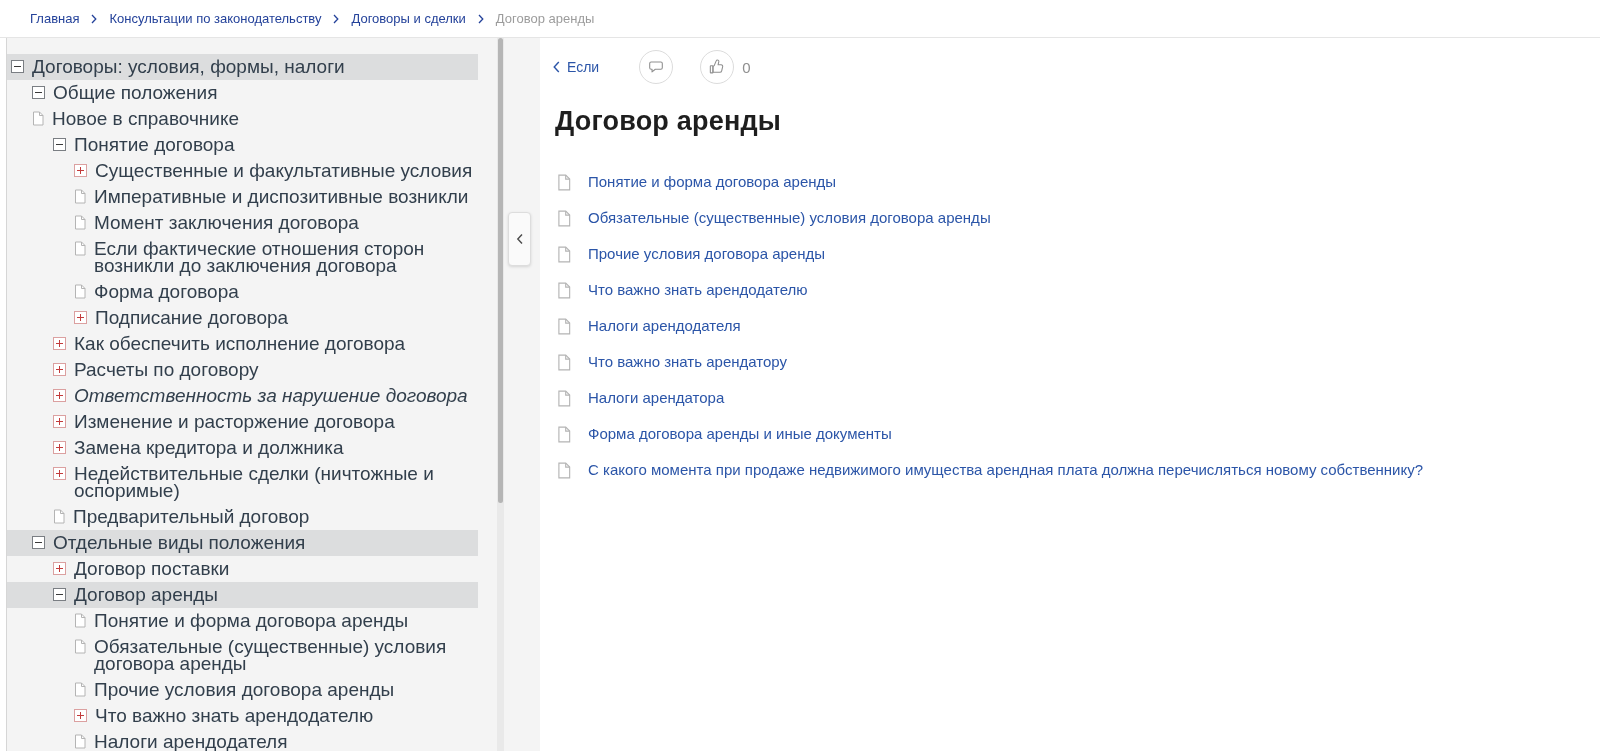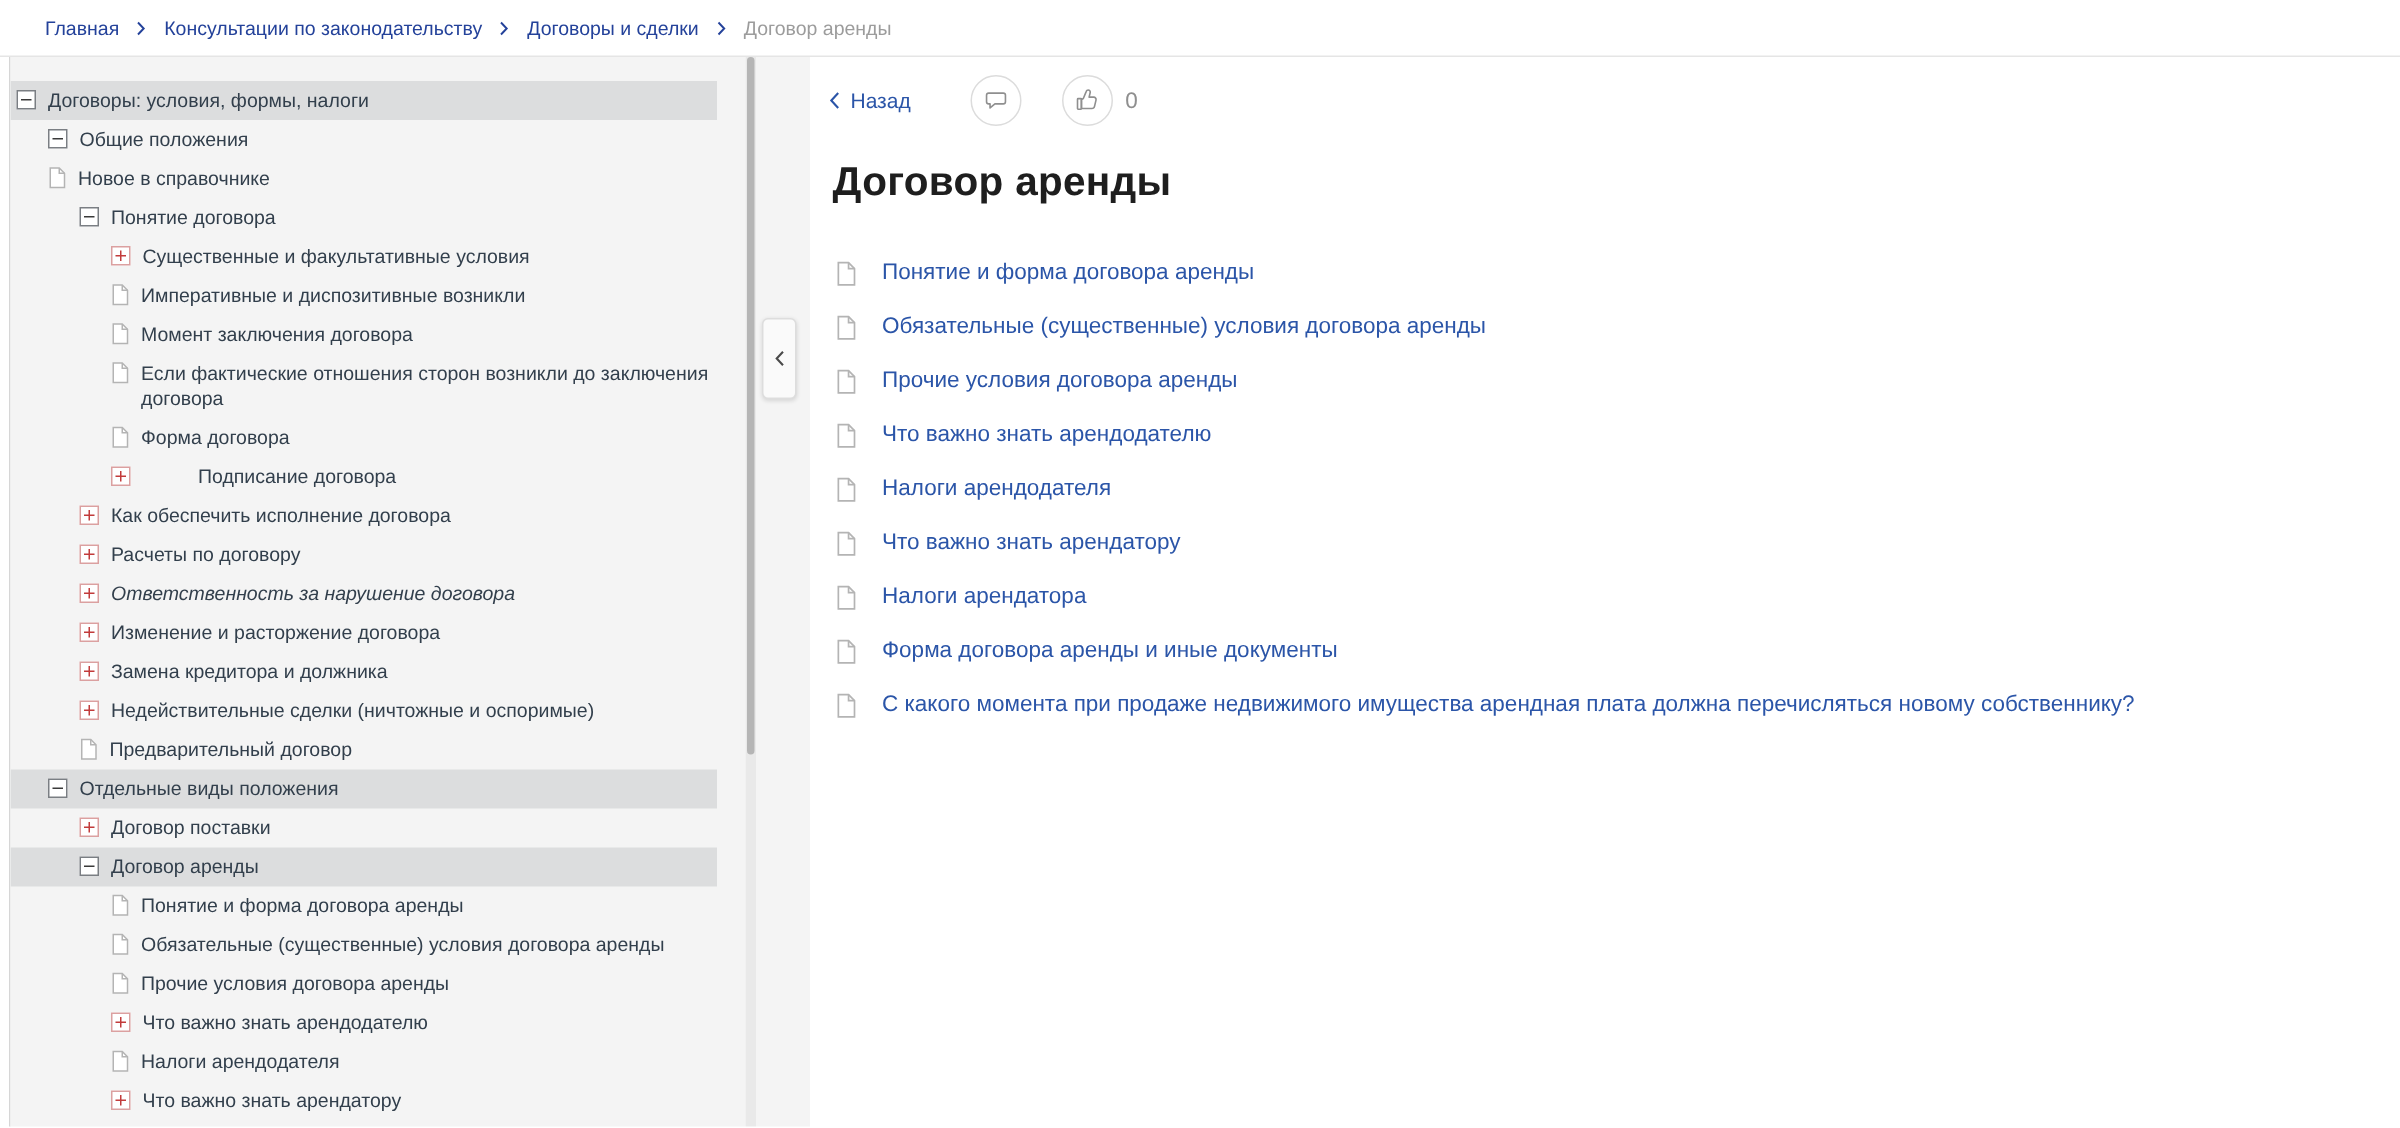--- a/index.html
+++ b/index.html
@@ -25,21 +25,21 @@
     width:490px;background:var(--sidebar-bg);box-sizing:border-box;
     padding-top:16px;overflow:hidden;
   }
   .tree{width:471px;}
   .tree-row{
     display:flex;align-items:flex-start;box-sizing:border-box;width:100%;
     padding-top:4px;padding-bottom:5px;cursor:pointer;
   }
   .tree-row.hl{background:var(--row-highlight);}
   .tree-label{
-    font-size:13px;line-height:17px;color:var(--tree-text);margin-left:8px;
+    font-size:19px;line-height:17px;color:var(--tree-text);margin-left:8px;
   }
   .ebox{
     position:relative;flex:0 0 13px;width:13px;height:13px;margin-top:2px;
     background:#fff;box-sizing:border-box;border:1px solid;
   }
   .ebox.minus{border-color:var(--minus-border);}
   .ebox.minus::before{
     content:"";position:absolute;left:2px;right:2px;top:5px;height:1px;background:#3a3a3a;
   }
   .ebox.plus{border-color:var(--plus-border);}
@@ -180,21 +180,21 @@
         </div>
         <div class="tree-row" style="padding-left: 67px;">
           <span class="doc-ic">
             <svg viewBox="0 0 12 15" width="100%" height="100%">
               <path d="M1.5 1h6L11 4.5V14H1.5z" fill="#fff"></path>
               <path d="M7.5 1v3.5H11" fill="none"></path>
             </svg>
           </span>
           <span class="tree-label">Форма договора</span>
         </div>
-        <div class="tree-row" style="padding-left: 67px; gap: 37px;">
+        <div class="tree-row" style="padding-left: 67px;">
           <span class="ebox plus"></span>
           <span class="tree-label">Подписание договора</span>
         </div>
         <div class="tree-row" style="padding-left: 46px;">
           <span class="ebox plus"></span>
           <span class="tree-label">Как обеспечить исполнение договора</span>
         </div>
         <div class="tree-row" style="padding-left: 46px;">
           <span class="ebox plus"></span>
           <span class="tree-label">Расчеты по договору</span>
@@ -294,21 +294,21 @@
       </svg>
     </button>
   </div>
 
   <main class="main">
     <div class="toolbar">
       <a class="back">
         <svg width="7" height="12" viewBox="0 0 7 12">
           <polyline points="5.8,1 1.2,6 5.8,11" fill="none" stroke="var(--link-blue)" stroke-width="1.4"></polyline>
         </svg>
-        <span>Назад</span>
+        <span>Если</span>
       </a>
       <button class="circle-btn">
         <svg width="18" height="18" viewBox="0 0 20 20">
           <path d="M4.6 4.5h10.8c.9 0 1.6.7 1.6 1.6v4.8c0 .9-.7 1.6-1.6 1.6H9.2l-3.6 3v-3H4.6c-.9 0-1.6-.7-1.6-1.6V6.1c0-.9.7-1.6 1.6-1.6z" fill="none" stroke="var(--muted-gray)" stroke-width="1.2" stroke-linejoin="round"></path>
         </svg>
       </button>
       <button class="circle-btn">
         <svg width="18" height="18" viewBox="0 0 20 20">
           <rect x="2.6" y="8.6" width="2.9" height="7.9" rx="0.5" fill="none" stroke="var(--muted-gray)" stroke-width="1.2"></rect>
           <path d="M5.5 15.9h7.7c1 0 1.8-.7 2-1.6l1.1-4.6c.3-1.1-.6-2.2-1.7-2.2h-3.4l.8-3.4c.2-1-.5-1.9-1.5-1.9-.6 0-1.2.4-1.4 1L6.9 8.5l-1.4.9z" fill="none" stroke="var(--muted-gray)" stroke-width="1.2" stroke-linejoin="round"></path>

